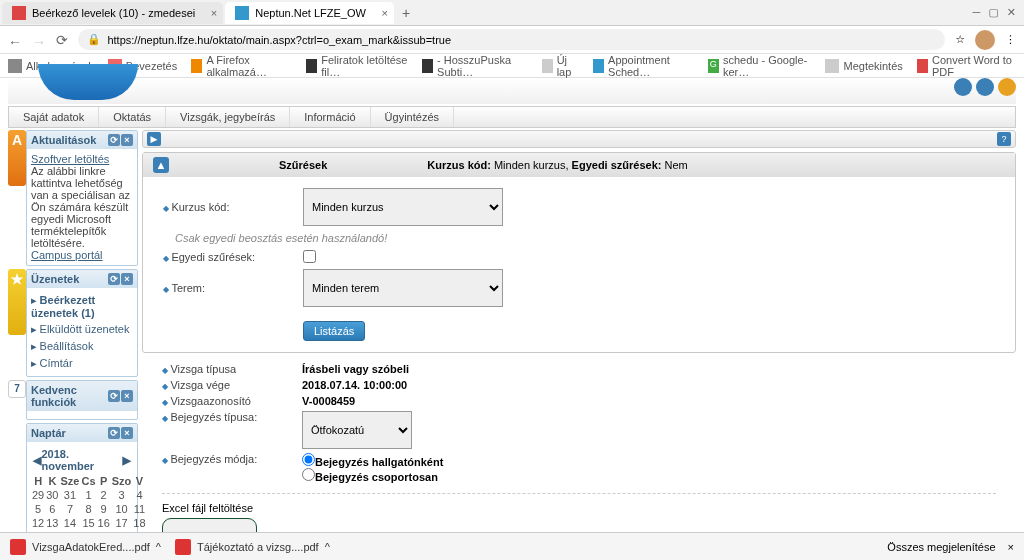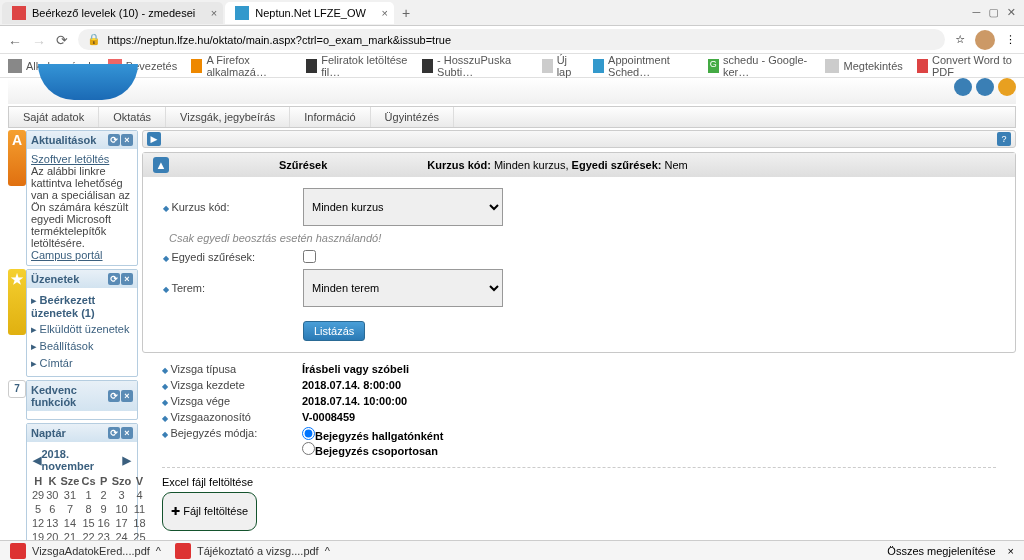--- a/index.html
+++ b/index.html
@@ -58,21 +58,21 @@
 .info-row{display:flex;padding:2px 0}
 .info-lbl{width:140px;color:#444}
 .info-lbl::before{content:"◆ ";color:#3a7fb5;font-size:8px}
 .upload-sec{padding:8px 20px}
 .sec-title{padding:6px 0;font-weight:bold;color:#444}
 .tbl-toolbar{display:flex;justify-content:space-between;padding:4px;align-items:center}
 .toolbar-icons{display:flex;gap:6px;position:relative}
 .ti{width:18px;height:18px;cursor:pointer}
 .dropdown-open{position:absolute;background:#fff;border:1px solid #3a5fb5;z-index:100;font-size:10px;right:170px;top:-6px;width:105px}
 .dropdown-open div{padding:1px 4px;cursor:pointer}
-.dl-bar{position:fixed;bottom:0;left:0;right:0;height:20px;background:#f5f5f5;border-top:1px solid #ccc;display:flex;align-items:center;padding:0 10px;gap:14px}
+.dl-bar{position:fixed;bottom:0;left:0;right:0;height:28px;background:#f5f5f5;border-top:1px solid #ccc;display:flex;align-items:center;padding:0 10px;gap:14px}
 .dl-item{display:flex;align-items:center;gap:6px;color:#333}
 .dl-icon{width:16px;height:16px;background:#d33;border-radius:2px}
 .dl-right{margin-left:auto;display:flex;align-items:flex-end;gap:12px}
 .header-ctrls{position:absolute;right:0;top:0;display:flex;gap:4px}
 .hc{width:18px;height:18px;border-radius:50%}
 </style>
 </head>
 <body>
 
 <div class="tab-bar">
@@ -322,21 +322,21 @@
         <span class="collapse-btn">▲</span>
         <b>Szűrések</b>
         <span><b>Kurzus kód:</b> <span>Minden kurzus,</span> <b>Egyedi szűrések:</b> <span>Nem</span></span>
       </div>
       <div class="filter-body">
         <div class="filter-row">
             <span class="filter-lbl">Kurzus kód:</span>
             <select class="wide-sel"><option>Minden kurzus</option></select>
           </div>
         <div class="filter-row">
-            <span style="color:#888;font-style:italic;margin-left:6px">Csak egyedi beosztás esetén használandó!</span>
+            <span style="color:#888;font-style:italic;margin-left:12px">Csak egyedi beosztás esetén használandó!</span>
           </div>
         <div class="filter-row">
             <span class="filter-lbl">Egyedi szűrések:</span>
             <input type="checkbox" style="">
           </div>
         <div class="filter-row">
             <span class="filter-lbl">Terem:</span>
             <select class="wide-sel"><option>Minden terem</option></select>
           </div>
         <div class="filter-row" style="margin-left:140px;margin-top:8px">
@@ -344,30 +344,30 @@
           </div>
       </div>
     </div>
 
     <div class="info-rows">
       <div class="info-row">
           <span class="info-lbl">Vizsga típusa</span>
           <b>Írásbeli vagy szóbeli</b>
         </div>
       <div class="info-row">
-          <span class="info-lbl">Vizsga kezdete</span>
-          <b>2018.07.14. 8:00:00</b>
-        </div>
-      <div class="info-row">
           <span class="info-lbl">Vizsga vége</span>
           <b>2018.07.14. 10:00:00</b>
         </div>
       <div class="info-row">
           <span class="info-lbl">Vizsgaazonosító</span>
           <b>V-0008459</b>
+        </div>
+      <div class="info-row">
+          <span class="info-lbl">Bejegyzés típusa:</span>
+          <select style="width:110px"><option>Ötfokozatú</option></select>
         </div>
       <div class="info-row">
           <span class="info-lbl">Bejegyzés módja:</span>
         <div>
           <label><input type="radio" checked="" style=""><b>Bejegyzés hallgatónként</b></label><br>
           <label><input type="radio" style=""><b>Bejegyzés csoportosan</b></label>
         </div>
       </div>
     </div>
     <hr style="margin:0 20px;border:none;border-top:1px dashed #ccc">

